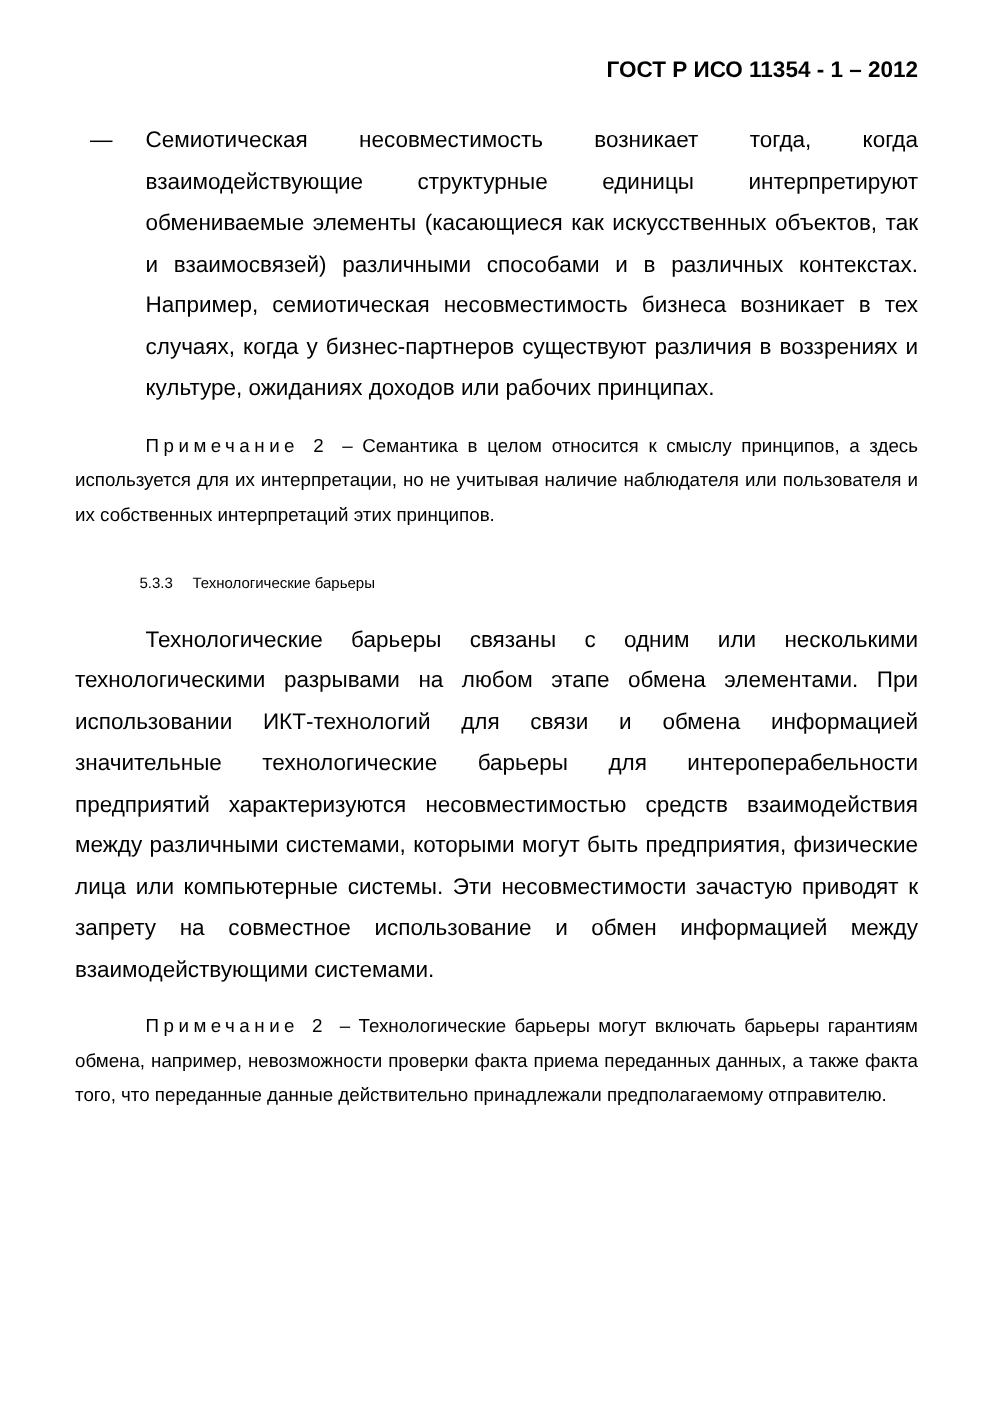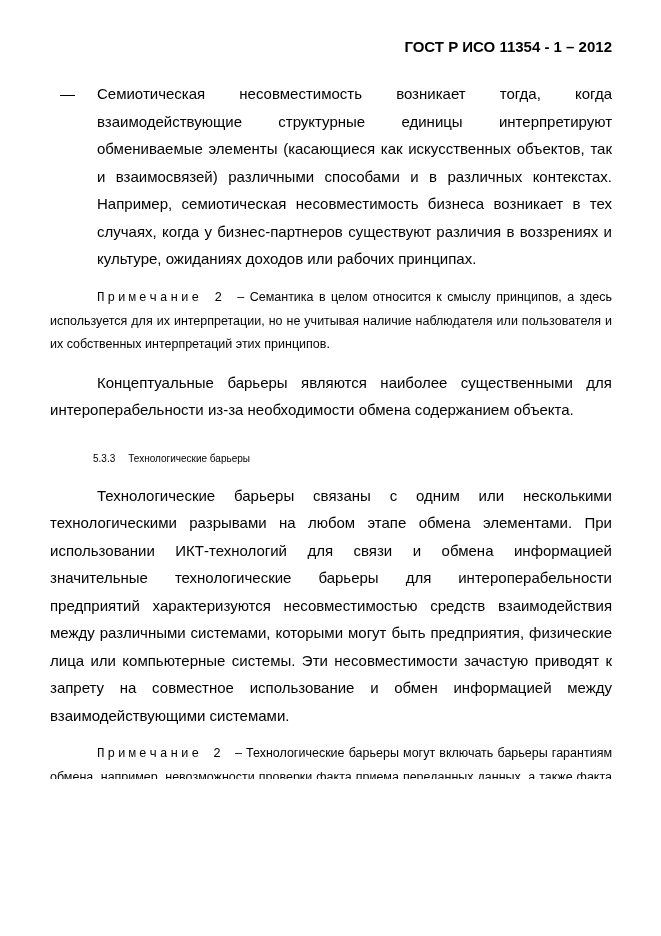--- a/index.html
+++ b/index.html
@@ -41,21 +41,20 @@
   }
   .note {
     font-size: 12.5px;
     line-height: 23px;
     text-align: justify;
     text-indent: 47px;
     margin-top: 13px;
   }
   .note-label {
     letter-spacing: 3px;
-    font-family: Liberation Mono, monospace;
   }
   .section-heading {
     margin-top: 25px;
     margin-left: 43px;
     font-weight: normal;
     font-size: 10px;
     line-height: 20px;
   }
   .heading-number { margin-right: 13px; }
   .page-number {
@@ -76,21 +75,20 @@
   <div class="body-text bullet-para">
     <span class="bullet-marker">—</span>
     <span>Семиотическая несовместимость возникает тогда, когда взаимодействующие структурные единицы интерпретируют обмениваемые элементы (касающиеся как искусственных объектов, так и взаимосвязей) различными способами и в различных контекстах. Например, семиотическая несовместимость бизнеса возникает в тех случаях, когда у бизнес-партнеров существуют различия в воззрениях и культуре, ожиданиях доходов или рабочих принципах.</span>
   </div>
 
   <div class="note">
     <span class="note-label">Примечание 2 </span>
     <span>– Семантика в целом относится к смыслу принципов, а здесь используется для их интерпретации, но не учитывая наличие наблюдателя или пользователя и их собственных интерпретаций этих принципов.</span>
   </div>
 
-  <div class="body-text para">Концептуальные барьеры являются наиболее существенными для интероперабельности из-за необходимости обмена содержанием объекта.</div>
 
   <div class="section-heading">
     <span class="heading-number">5.3.3</span><span>Технологические барьеры</span>
   </div>
 
   <div class="body-text para">Технологические барьеры связаны с одним или несколькими технологическими разрывами на любом этапе обмена элементами. При использовании ИКТ-технологий для связи и обмена информацией значительные технологические барьеры для интероперабельности предприятий характеризуются несовместимостью средств взаимодействия между различными системами, которыми могут быть предприятия, физические лица или компьютерные системы. Эти несовместимости зачастую приводят к запрету на совместное использование и обмен информацией между взаимодействующими системами.</div>
 
   <div class="note">
     <span class="note-label">Примечание 2 </span>
     <span>– Технологические барьеры могут включать барьеры гарантиям обмена, например, невозможности проверки факта приема переданных данных, а также факта того, что переданные данные действительно принадлежали предполагаемому отправителю.</span>

